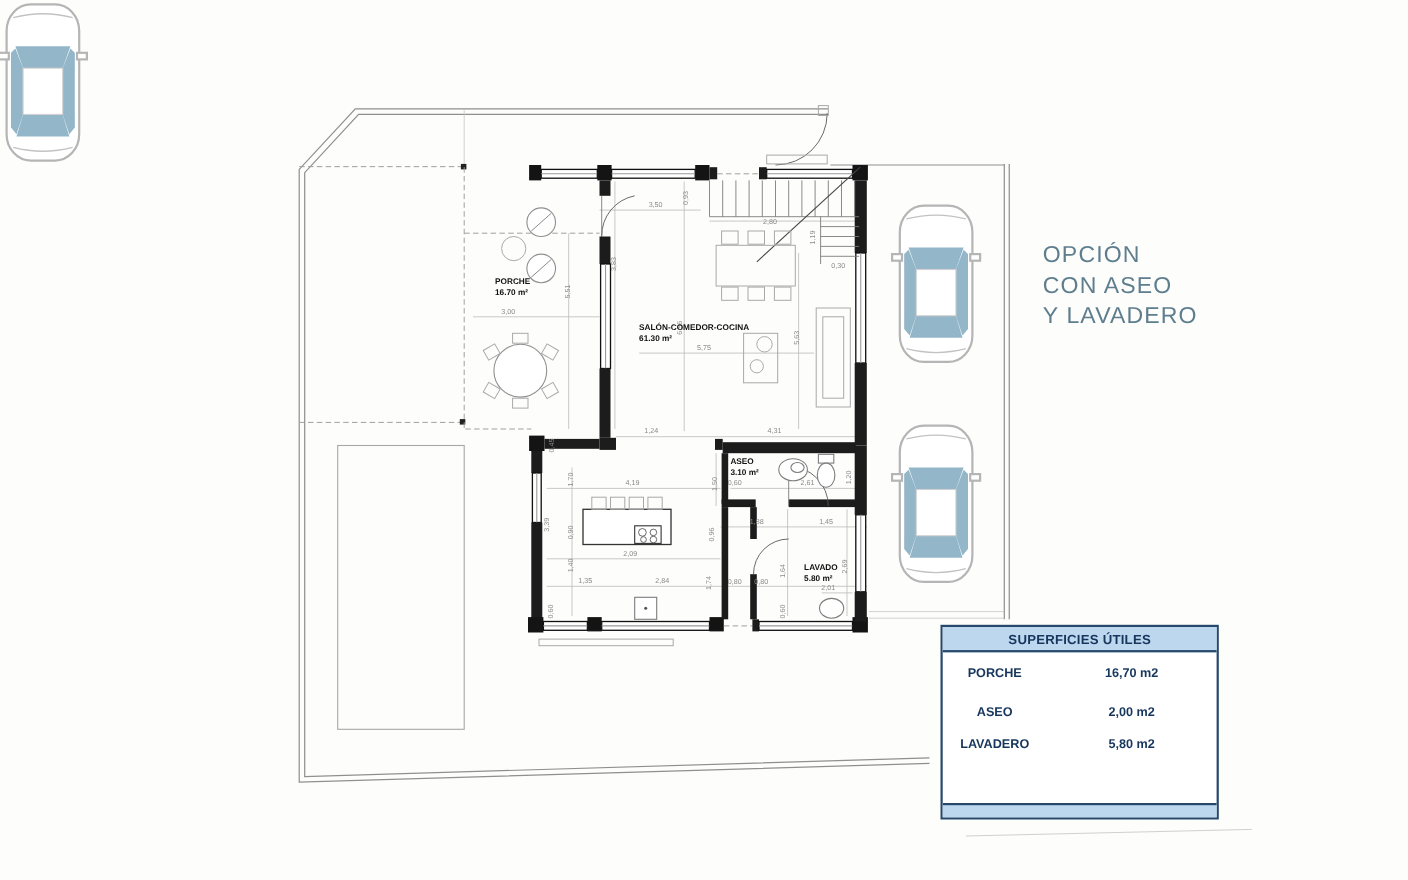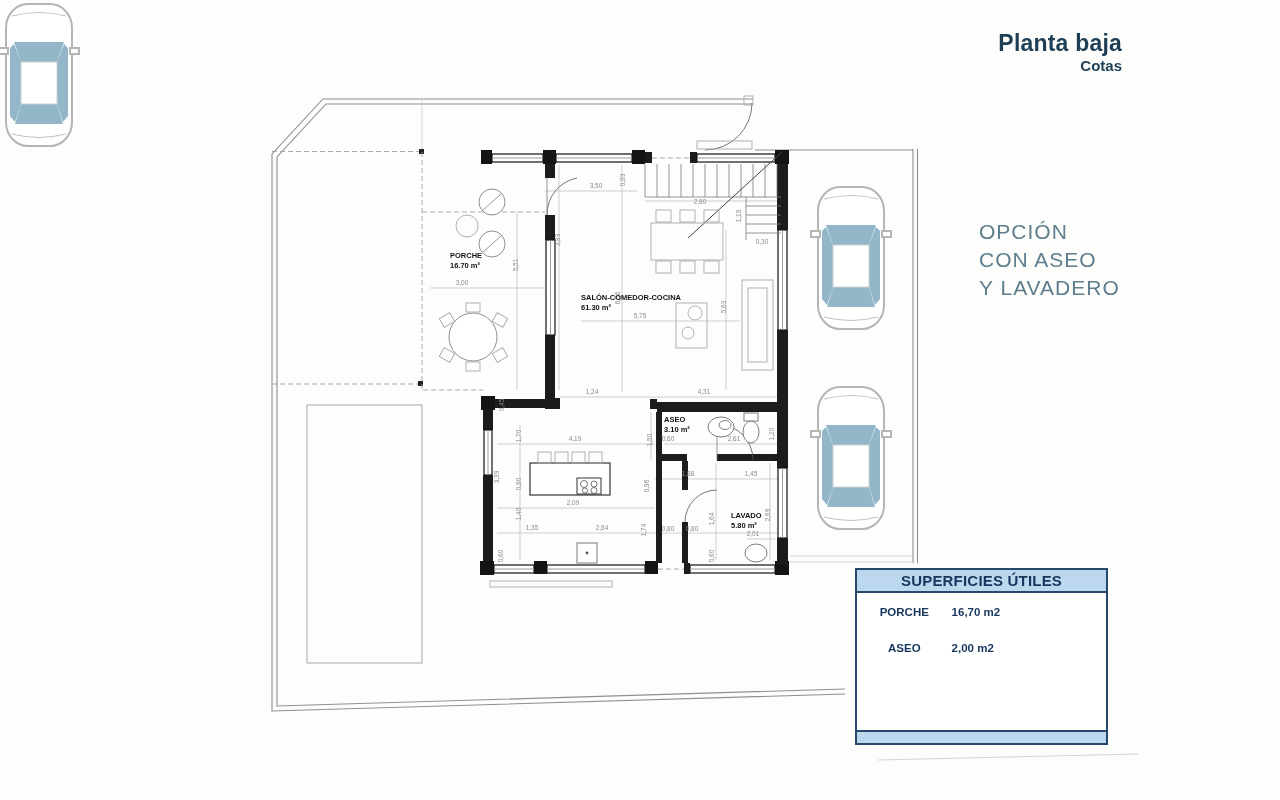--- a/index.html
+++ b/index.html
@@ -5,21 +5,21 @@
   html,body{margin:0;padding:0;}
   body{width:1280px;height:800px;background:#fcfcfc;font-family:"Liberation Sans",sans-serif;overflow:hidden;}
   .stage{position:relative;width:1280px;height:800px;background:#fdfdfc;}
 
   
   .title-block{position:absolute;top:30px;right:158px;text-align:right;color:var(--title,#1d3e55);}
   .title-block .main{font-size:23px;font-weight:bold;letter-spacing:.2px;line-height:26px;}
   .title-block .sub{font-size:15px;font-weight:bold;line-height:19px;}
 
   
-  .option-note{position:absolute;left:948px;top:218px;color:var(--note,#5e7e8e);font-size:21px;line-height:28px;letter-spacing:1px;font-weight:400;margin-left:31px;}
+  .option-note{position:absolute;left:948px;top:218px;color:var(--note,#5e7e8e);font-size:21px;line-height:28px;letter-spacing:1px;font-weight:400;}
 
   
   svg.plan{position:absolute;left:0;top:0;}
   .bound{stroke:#8f8f8f;stroke-width:1.1;fill:none;}
   .faint{stroke:#c9c9c9;stroke-width:.8;fill:none;}
   .thin{stroke:#c4c4c4;stroke-width:.7;fill:none;}
   .dimline{stroke:#b9b9b9;stroke-width:.7;fill:none;}
   .dash{stroke:#9f9f9f;stroke-width:.9;stroke-dasharray:5 3;fill:none;}
   .wall{fill:#1c1c1c;stroke:none;}
   .window{fill:#fff;stroke:#111;stroke-width:1.2;}
@@ -31,25 +31,25 @@
   .tread{stroke:#7a7a7a;stroke-width:.8;}
   .arc{stroke:#555;stroke-width:.8;fill:none;}
   .dim{font-family:"Liberation Sans",sans-serif;font-size:6.5px;fill:#8c8c8c;text-anchor:middle;}
   .room{font-family:"Liberation Sans",sans-serif;font-size:7.5px;font-weight:bold;fill:#111;}
   .carbody{fill:#fff;stroke:#b5b5b5;stroke-width:2;}
   .carline{fill:none;stroke:#c2c2c2;stroke-width:1.2;}
   .carglass{fill:var(--car_glass,#80a9bf);stroke:none;opacity:.85;}
 
   
   .sup-table{position:absolute;left:855px;top:568px;width:253px;height:177px;border:2px solid #26486b;background:#fff;box-sizing:border-box;display:flex;flex-direction:column;color:var(--table_text,#17365d);}
-  .sup-table .hdr{background:var(--table_header_bg,#bcd7ee);border-bottom:2px solid #26486b;height:21px;display:flex;align-items:center;justify-content:center;font-size:15px;font-weight:bold;letter-spacing:.2px;}
+  .sup-table .hdr{background:var(--table_header_bg,#bcd7ee);border-bottom:2px solid #26486b;height:21px;display:flex;align-items:center;justify-content:center;font-size:12px;font-weight:bold;letter-spacing:.2px;}
   .sup-table .rows{flex:1;display:flex;flex-direction:column;}
   .sup-table .row{display:flex;align-items:center;font-size:11.5px;font-weight:bold;}
   .sup-table .row .lbl{width:38%;text-align:center;white-space:pre-line;line-height:14px;}
-  .sup-table .row .val{width:62%;text-align:left;}
+  .sup-table .row .val{width:62%;text-align:center;}
   .sup-table .ftr{background:var(--table_header_bg,#bcd7ee);border-top:2px solid #26486b;height:11px;}
 </style>
 </head>
 <body>
 
 <div class="stage">
 
   <svg class="plan" width="1280" height="800" viewBox="0 0 1280 800">
 
     <g>
@@ -307,39 +307,39 @@
         <text x="450" y="268" class="room">16.70 m²</text>
         <text x="581" y="300" class="room">SALÓN-COMEDOR-COCINA</text>
         <text x="581" y="310" class="room">61.30 m²</text>
         <text x="664" y="422" class="room">ASEO</text>
         <text x="664" y="432" class="room">3.10 m²</text>
         <text x="731" y="518" class="room">LAVADO</text>
         <text x="731" y="528" class="room">5.80 m²</text>
       </g>
   </svg>
 
-  <div class="title-block">
-    <div class="main">Planta baja</div>
-    <div class="sub">Cotas</div>
-  </div>
 
   <div class="option-note">
     <div>OPCIÓN</div>
     <div>CON ASEO</div>
     <div>Y LAVADERO</div>
   </div>
 
   <div class="sup-table">
     <div class="hdr">SUPERFICIES ÚTILES</div>
     <div class="rows">
       <div class="row" style="height:38px">
         <div class="lbl">PORCHE</div>
         <div class="val">16,70 m2</div>
       </div>
       <div class="row" style="height:34px">
         <div class="lbl">ASEO</div>
         <div class="val">2,00 m2</div>
       </div>
+      <div class="row" style="height:24px">
+        <div class="lbl">LAVADERO</div>
+        <div class="val">5,80 m2</div>
+      </div>
     </div>
     <div class="ftr"></div>
   </div>
 
 </div>
 
 </body></html>

